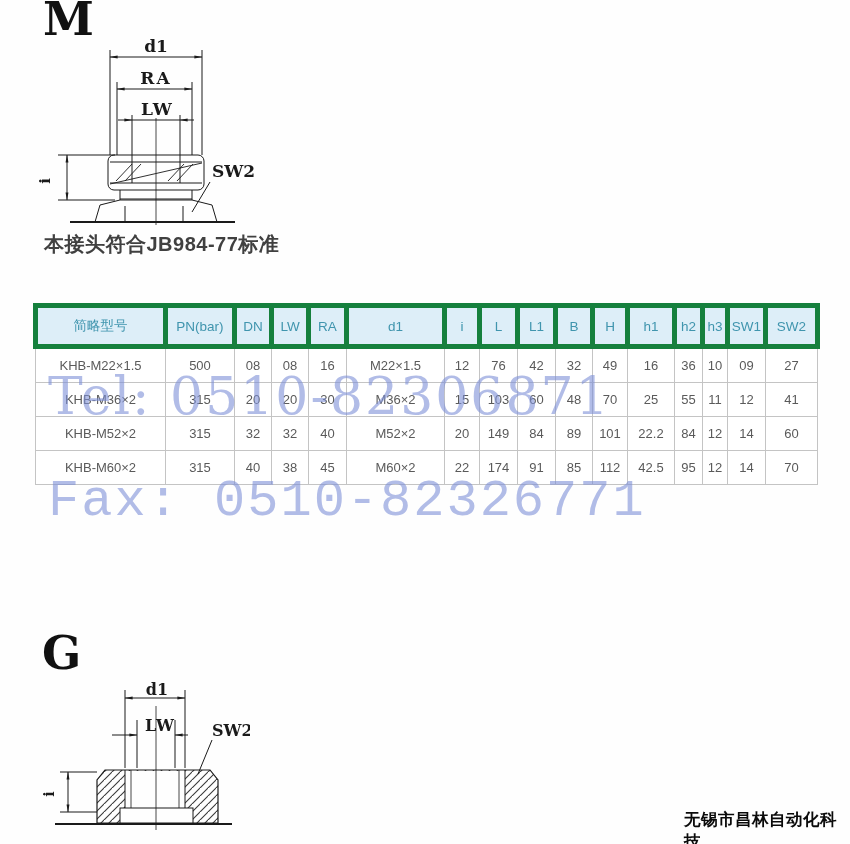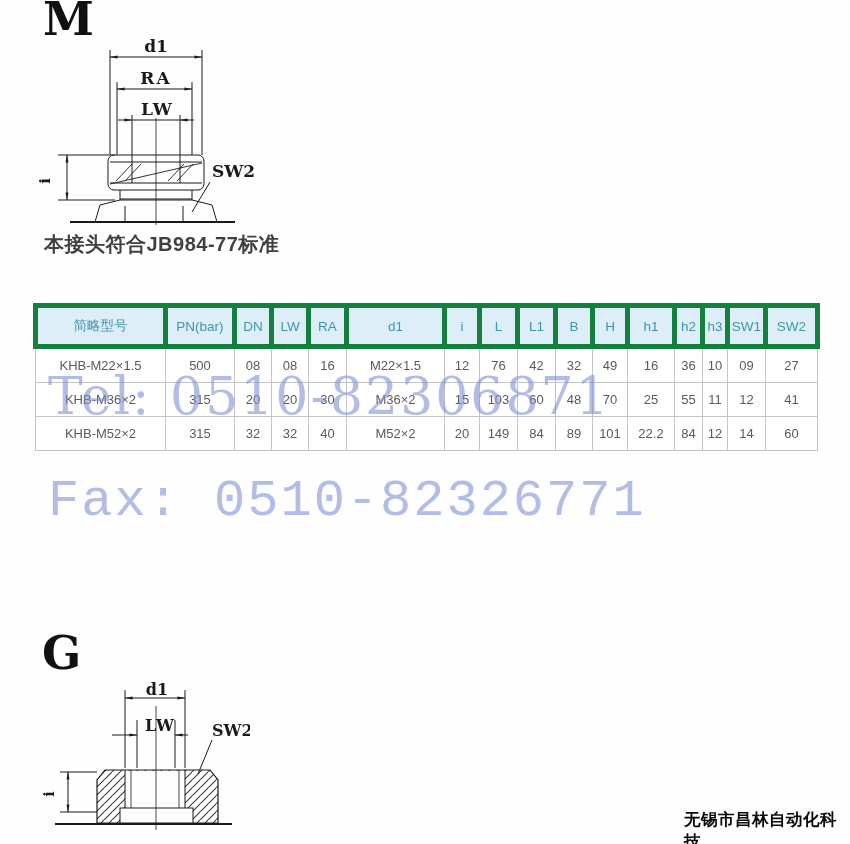--- a/index.html
+++ b/index.html
@@ -178,20 +178,38 @@
           <td>149</td>
           <td>84</td>
           <td>89</td>
           <td>101</td>
           <td>22.2</td>
           <td>84</td>
           <td>12</td>
           <td>14</td>
           <td>60</td>
         </tr>
+        <tr>
+          <td>KHB-M60×2</td>
+          <td>315</td>
+          <td>40</td>
+          <td>38</td>
+          <td>45</td>
+          <td>M60×2</td>
+          <td>22</td>
+          <td>174</td>
+          <td>91</td>
+          <td>85</td>
+          <td>112</td>
+          <td>42.5</td>
+          <td>95</td>
+          <td>12</td>
+          <td>14</td>
+          <td>70</td>
+        </tr>
       </tbody>
     </table>
 
   <div class="watermark wm-tel">Tel: 0510-82306871</div>
   <div class="watermark wm-fax">Fax: 0510-82326771</div>
 
   <div class="big-letter letter-g">G</div>
 
   <svg class="diag" style="left:40px;top:668px;" width="210" height="168" viewBox="0 0 210 168">
     <defs>

